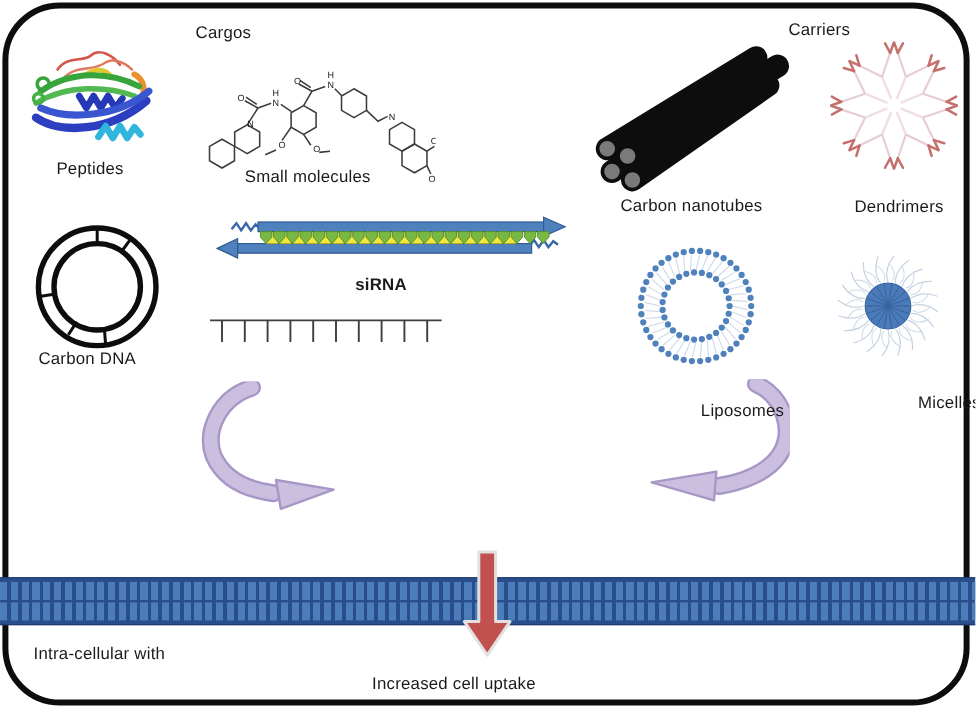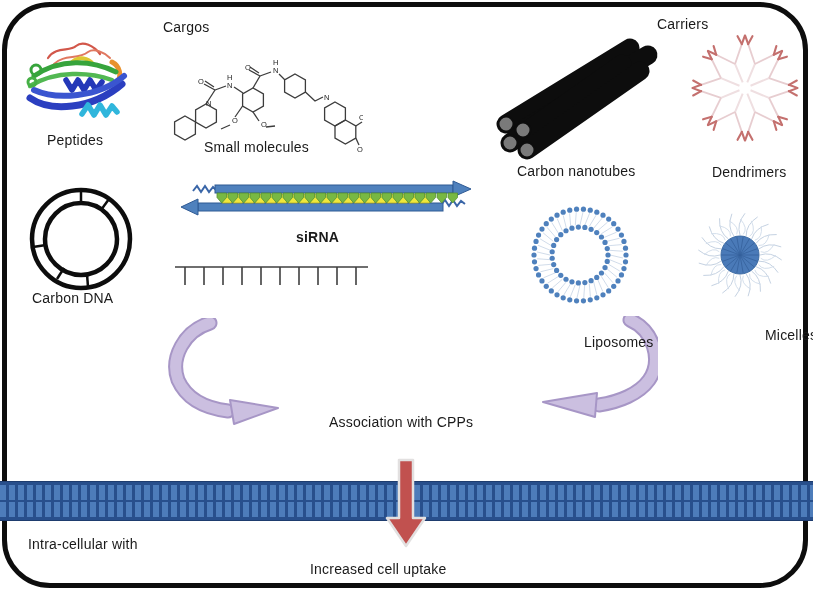--- a/index.html
+++ b/index.html
@@ -434,21 +434,20 @@
     <path d="M52,5 C26,13 12,40 20,62 C28,80 46,90 70,93" fill="none" stroke="#a796c6" stroke-width="15" stroke-linecap="round"></path>
     <path d="M52,5 C26,13 12,40 20,62 C28,80 46,90 70,93" fill="none" stroke="#cbbfe0" stroke-width="11" stroke-linecap="round"></path>
     <polygon points="72,82 120,90 76,106" fill="#cbbfe0" stroke="#a796c6" stroke-width="2" stroke-linejoin="round"></polygon>
   </svg>
   <svg class="gfx" style="left:523px;top:316px;" width="135" height="105" viewBox="0 0 135 105">
     <path d="M107,4 C130,14 140,44 126,64 C116,78 96,86 76,89" fill="none" stroke="#a796c6" stroke-width="15" stroke-linecap="round"></path>
     <path d="M107,4 C130,14 140,44 126,64 C116,78 96,86 76,89" fill="none" stroke="#cbbfe0" stroke-width="11" stroke-linecap="round"></path>
     <polygon points="74,77 20,86 72,101" fill="#cbbfe0" stroke="#a796c6" stroke-width="2" stroke-linejoin="round"></polygon>
   </svg>
 
-  <div class="lbl" style="left:329px;top:414px;">Association with CPPs</div>
 
   <div class="lbl" style="left:28px;top:536px;">Intra-cellular with</div>
 
   <div class="membrane">
     <div class="mem-row row-top"></div>
     <div class="mem-row row-bot"></div>
   </div>
 
   <svg class="gfx redarrow" style="left:383px;top:458px;" width="46" height="95" viewBox="0 0 46 95">
     <path d="M16,2 L30,2 L30,60 L42,60 L23,88 L4,60 L16,60 Z" fill="#c1514f" stroke="#e2e0e0" stroke-width="2.5" stroke-linejoin="round"></path>

